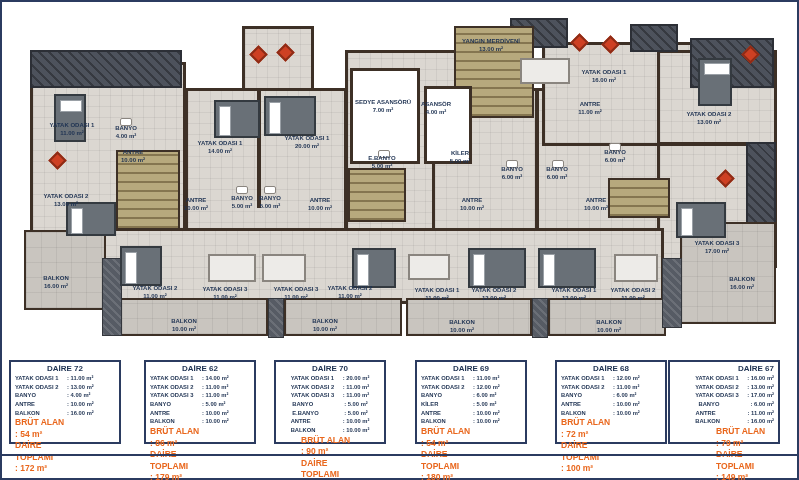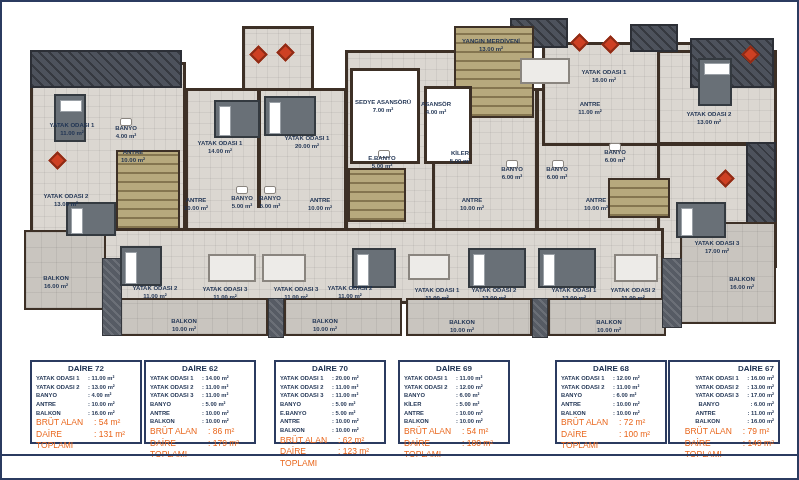--- a/index.html
+++ b/index.html
@@ -35,21 +35,21 @@
     color:#1e3252;font-weight:bold;font-size:6px;line-height:1.3;white-space:nowrap;z-index:30;}
   .room-label span{display:block;}
 
   
   .unit-table{top:358px;width:112px;height:84px;border:2px solid #2b3b60;background:#fff;
     padding:2px 4px 3px 4px;display:flex;flex-direction:column;}
   .unit-title{text-align:center;font-weight:bold;color:#1e3252;font-size:8px;margin-bottom:1px;}
   .unit-row{display:flex;font-size:5.8px;font-weight:bold;color:#1e3252;line-height:1.5;}
   .unit-row .lbl{width:52px;flex:none;}
   .orange{margin-top:auto;}
-  .sum-row{display:flex;color:#e9671d;font-weight:normal;font-size:8.5px;line-height:1.35;}
+  .sum-row{display:flex;color:#e9671d;font-weight:bold;font-size:8.5px;line-height:1.35;flex-direction:column;}
   .sum-row .slbl{width:58px;flex:none;}
 
   
   .bottom-rule{left:0;right:0;top:452px;height:2px;background:#2b3b60;}
   .title-box{left:645px;top:452px;width:150px;height:26px;border:2px solid #2b3b60;background:#fff;
     display:flex;align-items:center;justify-content:center;
     font-weight:bold;color:#1e3252;font-size:11px;letter-spacing:.3px;}
 </style>
 </head>
 <body>
@@ -299,21 +299,21 @@
           <span>17.00 m²</span>
         </div>
         <div class="room-label" style="left: 740px; top: 282px;">
           <span>BALKON</span>
           <span>16.00 m²</span>
         </div>
       </div>
   </div>
 
   <div id="unit-tables">
-      <div class="abs unit-table" style="left: 28px;">
+      <div class="abs unit-table" style="left: 7px;">
         <div class="unit-title">DAİRE 72</div>
         <div class="unit-row">
           <span class="lbl">YATAK ODASI 1</span>
           <span>: 11.00 m²</span>
         </div>
         <div class="unit-row">
           <span class="lbl">YATAK ODASI 2</span>
           <span>: 13.00 m²</span>
         </div>
         <div class="unit-row">
@@ -328,21 +328,21 @@
           <span class="lbl">BALKON</span>
           <span>: 16.00 m²</span>
         </div>
         <div class="orange">
           <div class="sum-row">
             <span class="slbl">BRÜT ALAN</span>
             <span>: 54 m²</span>
           </div>
           <div class="sum-row">
             <span class="slbl">DAİRE TOPLAMI</span>
-            <span>: 131 m²</span>
+            <span>: 172 m²</span>
           </div>
         </div>
       </div>
       <div class="abs unit-table" style="left: 142px;">
         <div class="unit-title">DAİRE 62</div>
         <div class="unit-row">
           <span class="lbl">YATAK ODASI 1</span>
           <span>: 14.00 m²</span>
         </div>
         <div class="unit-row">
@@ -369,21 +369,21 @@
           <div class="sum-row">
             <span class="slbl">BRÜT ALAN</span>
             <span>: 86 m²</span>
           </div>
           <div class="sum-row">
             <span class="slbl">DAİRE TOPLAMI</span>
             <span>: 179 m²</span>
           </div>
         </div>
       </div>
-      <div class="abs unit-table" style="left: 272px;">
+      <div class="abs unit-table" style="left: 272px; align-items: center;">
         <div class="unit-title">DAİRE 70</div>
         <div class="unit-row">
           <span class="lbl">YATAK ODASI 1</span>
           <span>: 20.00 m²</span>
         </div>
         <div class="unit-row">
           <span class="lbl">YATAK ODASI 2</span>
           <span>: 11.00 m²</span>
         </div>
         <div class="unit-row">
@@ -402,29 +402,29 @@
           <span class="lbl">ANTRE</span>
           <span>: 10.00 m²</span>
         </div>
         <div class="unit-row">
           <span class="lbl">BALKON</span>
           <span>: 10.00 m²</span>
         </div>
         <div class="orange">
           <div class="sum-row">
             <span class="slbl">BRÜT ALAN</span>
-            <span>: 62 m²</span>
+            <span>: 90 m²</span>
           </div>
           <div class="sum-row">
             <span class="slbl">DAİRE TOPLAMI</span>
             <span>: 123 m²</span>
           </div>
         </div>
       </div>
-      <div class="abs unit-table" style="left: 396px;">
+      <div class="abs unit-table" style="left: 413px;">
         <div class="unit-title">DAİRE 69</div>
         <div class="unit-row">
           <span class="lbl">YATAK ODASI 1</span>
           <span>: 11.00 m²</span>
         </div>
         <div class="unit-row">
           <span class="lbl">YATAK ODASI 2</span>
           <span>: 12.00 m²</span>
         </div>
         <div class="unit-row">

